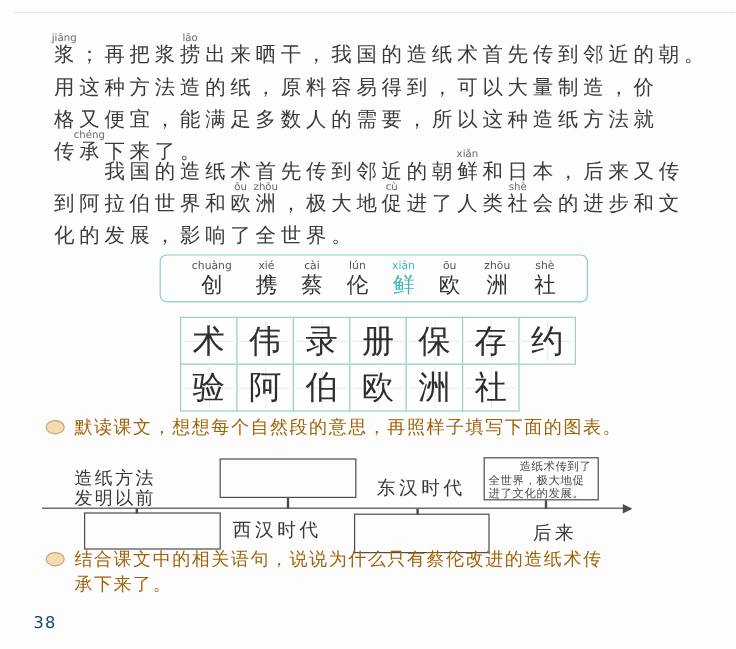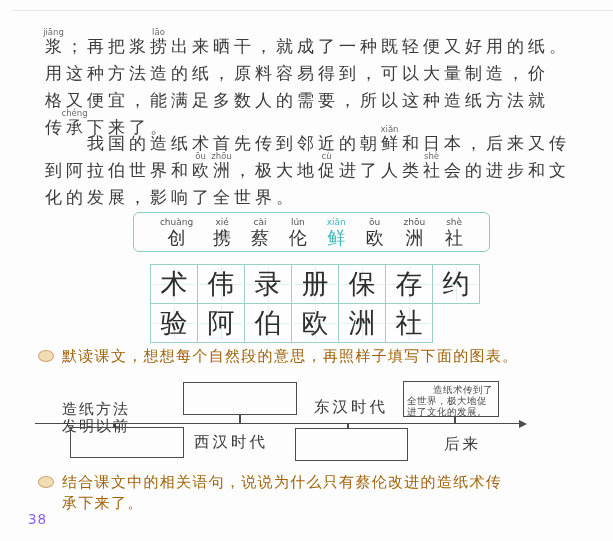--- a/index.html
+++ b/index.html
@@ -45,21 +45,21 @@
   .gh{position:absolute;left:2px;right:2px;top:50%;border-top:1px solid #e0f0ec;}
   .gv{position:absolute;top:2px;bottom:2px;left:50%;border-left:1px solid #e0f0ec;}
   .gch{
     position:absolute;inset:0;display:flex;align-items:center;justify-content:center;
     font-weight:normal;font-style:normal;font-size:27px;color:#2e2e2e;
   }
 
   
   .exercise{position:absolute;left:38px;display:flex;gap:8px;}
   .ex1{top:346px;}
-  .ex2{top:472px;}
+  .ex2{top:456px;}
   .bullet{
     flex:0 0 auto;width:16px;height:12px;margin-top:4px;border-radius:50%;
     background:#f2dcb4;border:1px solid #cfa26f;box-sizing:border-box;
   }
   .ex-text{font-size:15px;letter-spacing:1.3px;line-height:21px;color:#a16207;white-space:nowrap;}
 
   
   .timeline{position:absolute;left:0;top:372px;width:613px;height:105px;color:#4c4c4c;}
   .tl-axis{position:absolute;left:35px;top:51px;width:487px;height:0;border-top:1.5px solid #4c4c4c;}
   .tl-arrow{position:absolute;left:519px;top:48px;width:0;height:0;
@@ -70,36 +70,36 @@
   .tick-c{left:113px;top:52px;height:4px;}
   .tick-d{left:347px;top:52px;height:5px;}
   .tl-box{position:absolute;border:1.5px solid #4c4c4c;box-sizing:border-box;background:transparent;}
   .box-top{left:183px;top:10px;width:114px;height:33px;}
   .box-ll{left:70px;top:55px;width:114px;height:31px;}
   .box-lm{left:295px;top:56px;width:113px;height:33px;}
   .box-filled{left:403px;top:9px;width:96px;height:36px;padding:2px 3px;
     font-size:9.5px;line-height:11px;letter-spacing:0.5px;color:#4a4a4a;white-space:nowrap;}
   .box-filled .fn1{text-indent:26px;}
   .tl-label{position:absolute;font-size:15.5px;letter-spacing:3px;color:#383838;white-space:nowrap;}
-  .lbl-before{left:56px;top:29px;width:80px;text-align:center;line-height:17px;letter-spacing:2px;font-size:15px;}
+  .lbl-before{left:56px;top:18px;width:80px;text-align:center;line-height:17px;letter-spacing:2px;font-size:15px;}
   .lbl-east{left:314px;top:25px;}
   .lbl-west{left:194px;top:60px;}
   .lbl-later{left:444px;top:62px;}
 
-  .pagenum{position:absolute;left:28px;top:511px;font-size:13.5px;letter-spacing:1px;color:#8b5cf6;}
+  .pagenum{position:absolute;left:28px;top:511px;font-size:13.5px;letter-spacing:1px;color:#0c4a6e;}
 </style>
 </head>
 <body>
 
 <div class="page">
 
   <div class="scanline"></div>
 
   <div class="para p1">
-      <div class="tline"><span class="rb">浆<span class="rt">jiāng</span></span><span class="rb">；再把浆</span><span class="rb">捞<span class="rt">lāo</span></span><span class="rb">出来晒干，就成了一种既轻便又好用的纸。</span></div>
+      <div class="tline"><span class="rb">浆<span class="rt">jiāng</span></span><span class="rb">；再把浆</span><span class="rb">捞<span class="rt">lāo</span></span><span class="rb">出来晒干，我国的造纸术首先传到邻近的朝。</span></div>
       <div class="tline"><span class="rb">用这种方法造的纸，原料容易得到，可以大量制造，价</span></div>
       <div class="tline"><span class="rb">格又便宜，能满足多数人的需要，所以这种造纸方法就</span></div>
       <div class="tline"><span class="rb">传</span><span class="rb">承<span class="rt">chéng</span></span><span class="rb">下来了。</span></div>
     </div>
 
   <div class="para p2">
       <div class="tline indent"><span class="rb">我国的造纸术首先传到邻近的朝</span><span class="rb">鲜<span class="rt">xiǎn</span></span><span class="rb">和日本，后来又传</span></div>
       <div class="tline"><span class="rb">到阿拉伯世界和</span><span class="rb">欧<span class="rt">ōu</span></span><span class="rb">洲<span class="rt">zhōu</span></span><span class="rb">，极大地</span><span class="rb">促<span class="rt">cù</span></span><span class="rb">进了人类</span><span class="rb">社<span class="rt">shè</span></span><span class="rb">会的进步和文</span></div>
       <div class="tline"><span class="rb">化的发展，影响了全世界。</span></div>
     </div>

